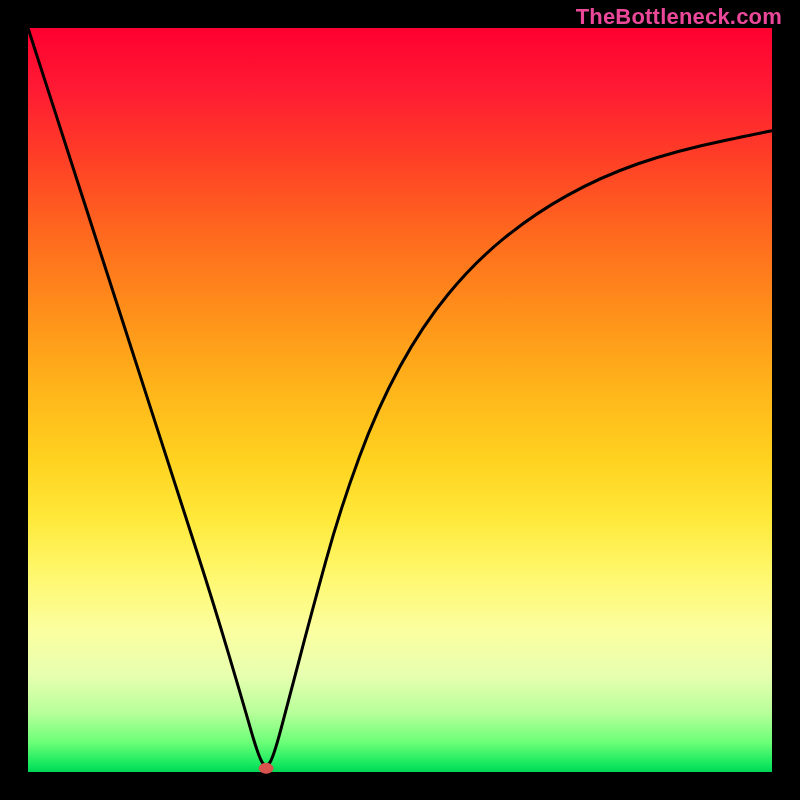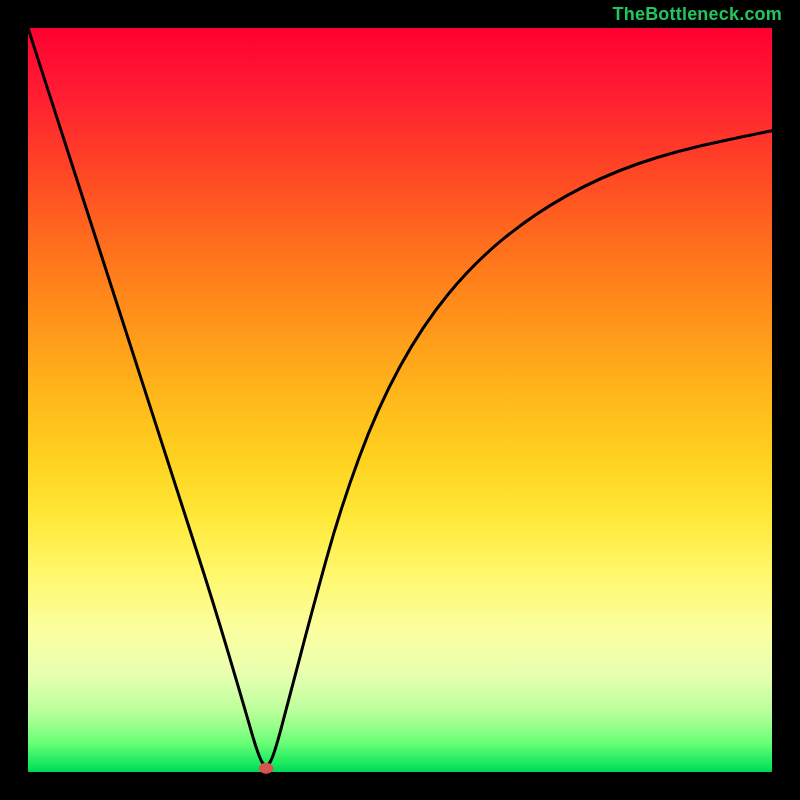--- a/index.html
+++ b/index.html
@@ -14,22 +14,22 @@
   .frame {
     position: relative;
     width: 800px;
     height: 800px;
     background: #000;
   }
   .watermark {
     position: absolute;
     top: 4px;
     right: 18px;
-    color: #22c55e;
-    font-size: 18px;
+    color: #ec4899;
+    font-size: 22px;
     font-weight: 600;
     letter-spacing: 0.2px;
     user-select: none;
   }
   
   .plot {
     position: absolute;
     left: 28px;
     top: 28px;
     width: 744px;

